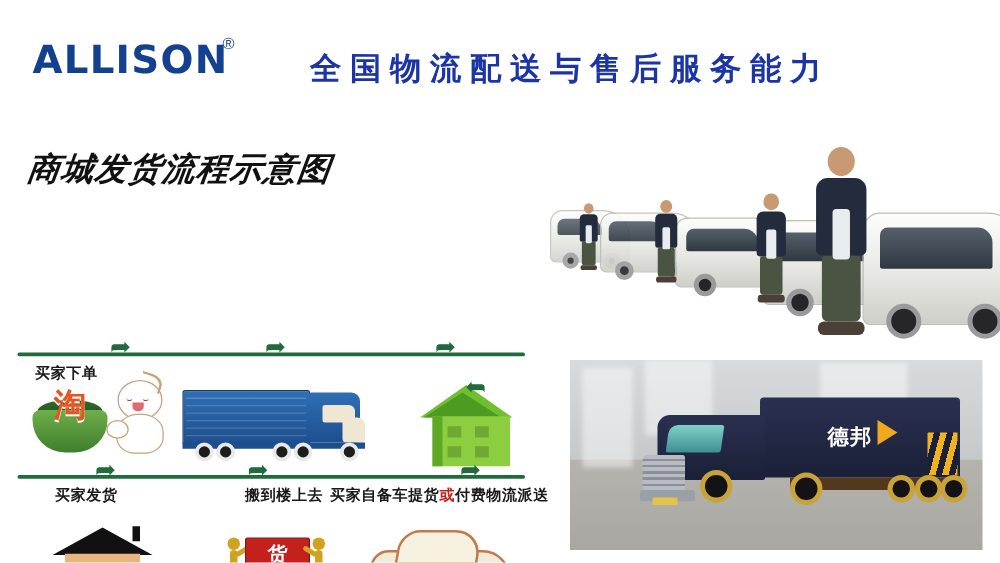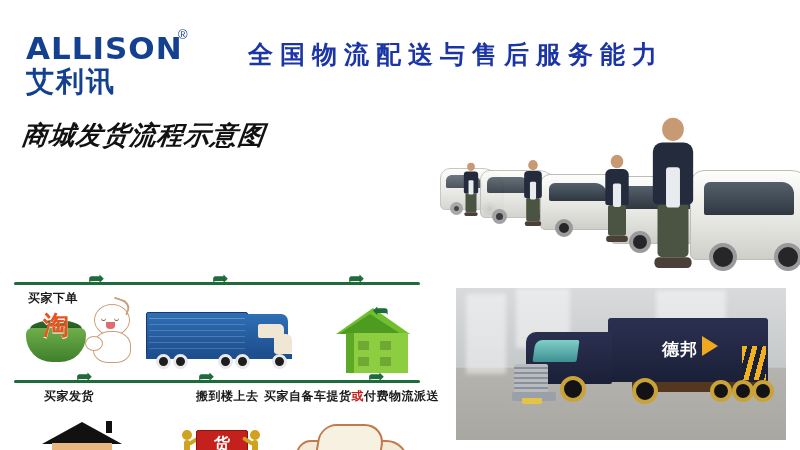--- a/index.html
+++ b/index.html
@@ -287,21 +287,20 @@
 </head>
 <body>
 
 <div class="stage">
 
   <div class="logo-block">
     <div style="position:relative;margin-top:11px;">
       <div class="logo-word">ALLISON</div>
       <span class="logo-reg">®</span>
     </div>
-    <div class="logo-cn">艾利讯</div>
   </div>
 
   <div class="header-title">全国物流配送与售后服务能力</div>
 
   <div class="diagram">
 
     <div class="diagram-title">商城发货流程示意图</div>
 
     <div class="rail r1"></div>
     <div class="rail r2"></div>

